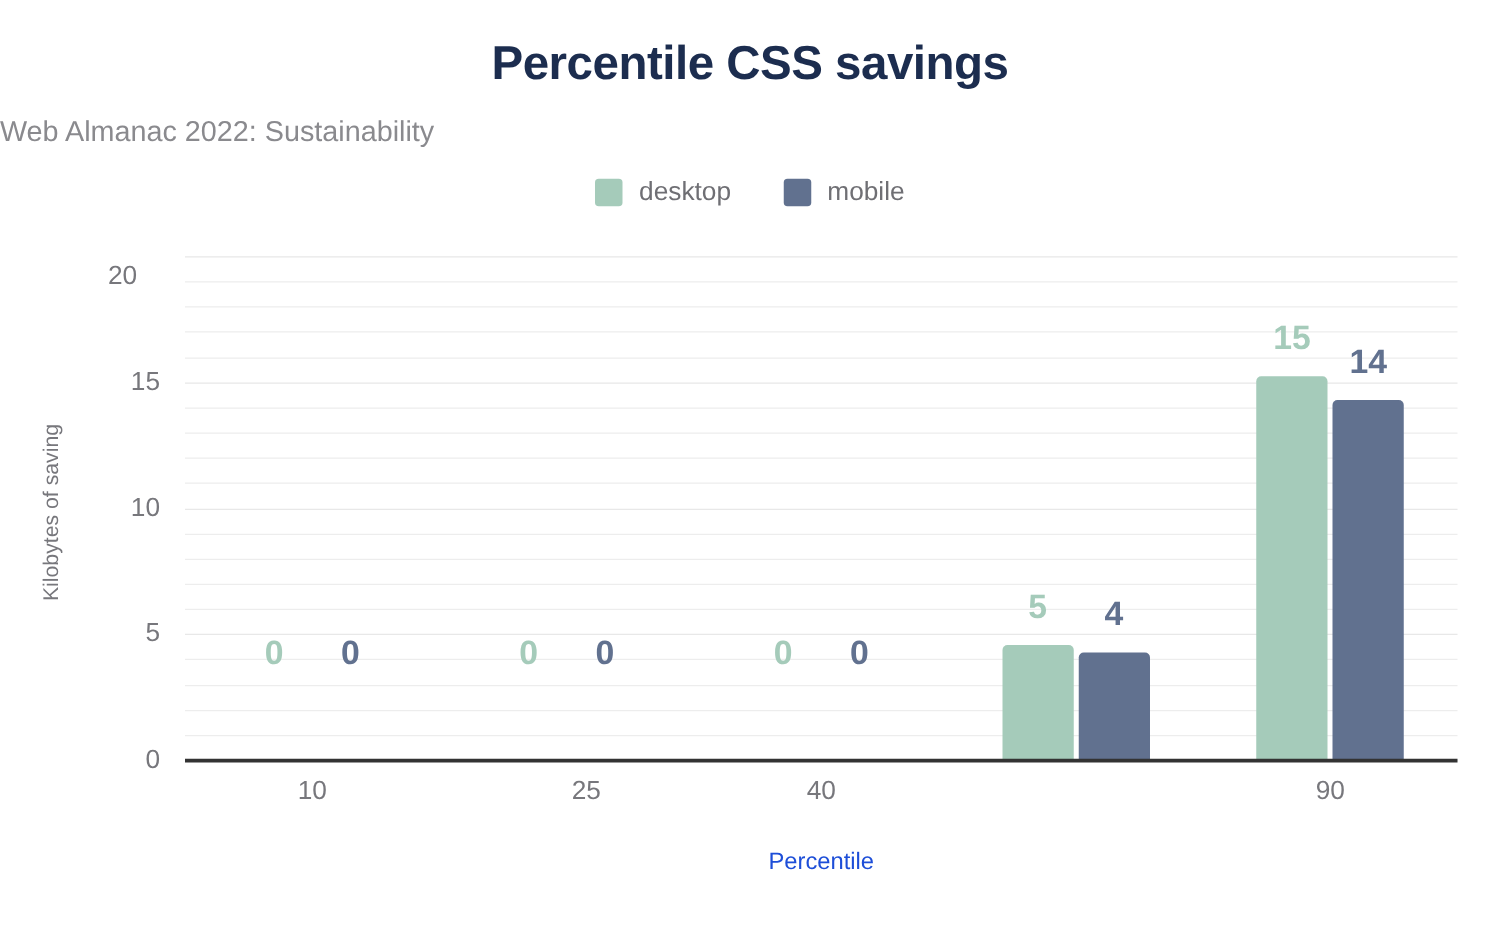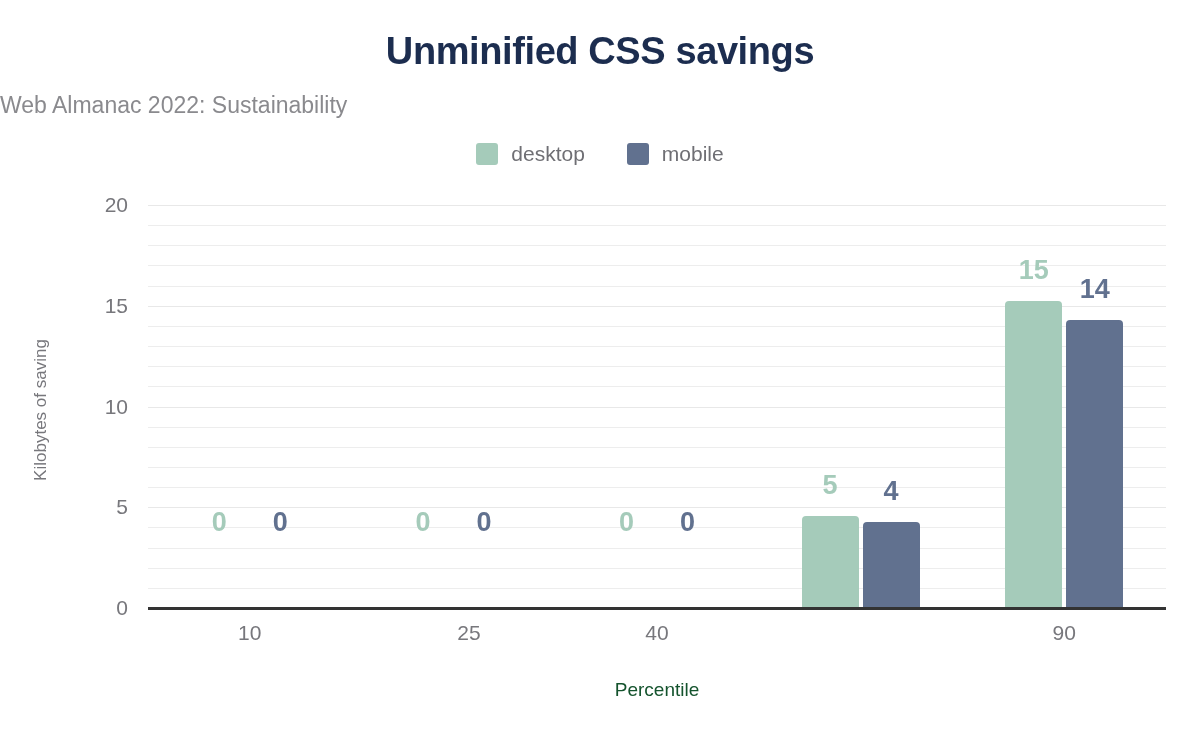--- a/index.html
+++ b/index.html
@@ -141,21 +141,21 @@
   }
 
   
   .xaxis-title {
     position: absolute;
     top: 678px;
     left: 148px;
     width: 1018px;
     text-align: center;
     font-size: 19px;
-    color: #14532d;
+    color: #1d4ed8;
     line-height: 24px;
   }
   .yaxis-title {
     position: absolute;
     left: -69px;
     top: 400px;
     width: 220px;
     text-align: center;
     font-size: 17px;
     color: #77777c;
@@ -176,21 +176,21 @@
     margin-left: -45px;
     text-align: center;
     font-size: 27px;
     font-weight: bold;
     line-height: 30px;
   }
 </style>
 </head>
 <body>
 
-<div class="chart-title">Unminified CSS savings</div>
+<div class="chart-title">Percentile CSS savings</div>
 <div class="chart-subtitle">Web Almanac 2022: Sustainability</div>
 
 <div class="legend">
   <div class="legend-item">
     <span class="legend-swatch" style="background:#a5cbba;"></span>
     <span class="legend-label">desktop</span>
   </div>
   <div class="legend-item">
     <span class="legend-swatch" style="background:#61718f;"></span>
     <span class="legend-label">mobile</span>
@@ -237,21 +237,21 @@
       <div class="bar-label" style="left: 946.7px; top: 68.855px; color: rgb(97, 113, 143);">14</div>
     </div>
 
   <div class="axis-line"></div>
 
   <div class="ytick-holder" id="ytick-holder">
       <div class="ytick" style="top: 403px;">0</div>
       <div class="ytick" style="top: 302.25px;">5</div>
       <div class="ytick" style="top: 201.5px;">10</div>
       <div class="ytick" style="top: 100.75px;">15</div>
-      <div class="ytick" style="top: 0px;">20</div>
+      <div class="ytick" style="top: 16px; text-align: center;">20</div>
     </div>
 
   <div class="xtick-holder" id="xtick-holder">
       <div class="xtick" style="left: 101.8px;">10</div>
       <div class="xtick" style="left: 321px;">25</div>
       <div class="xtick" style="left: 509px;">40</div>
       <div class="xtick" style="left: 916.2px;">90</div>
     </div>
 
   <div class="xaxis-title">Percentile</div>

